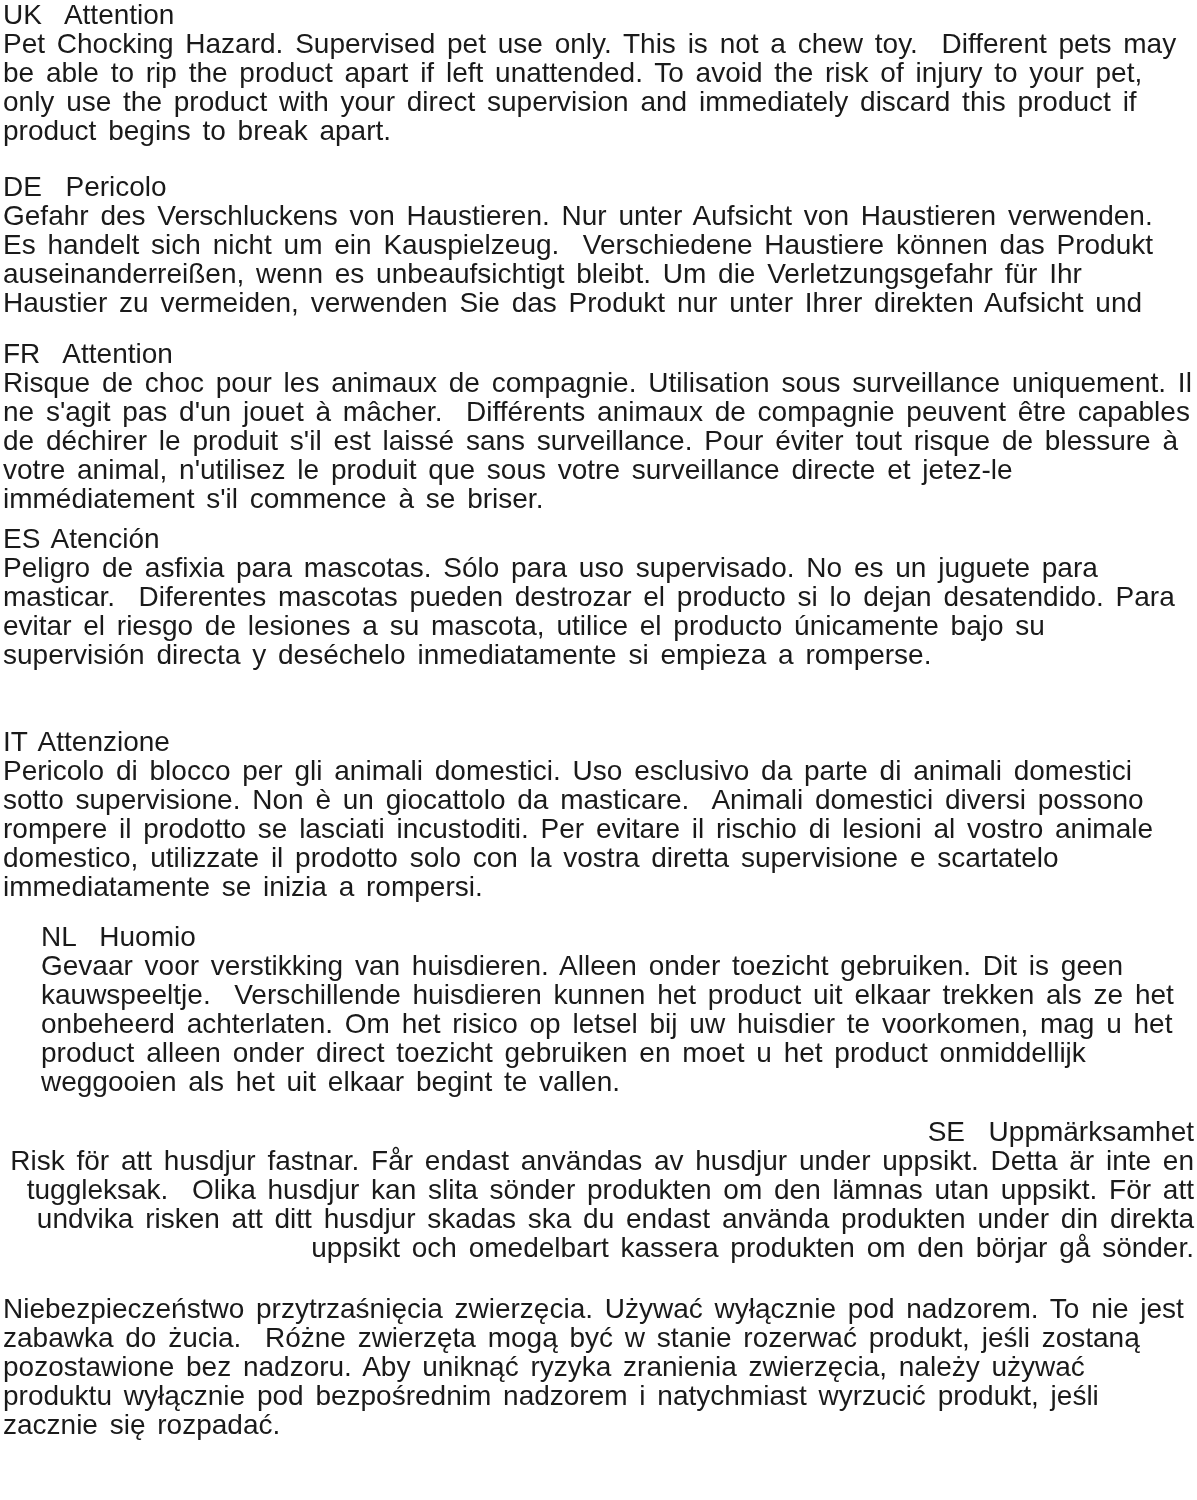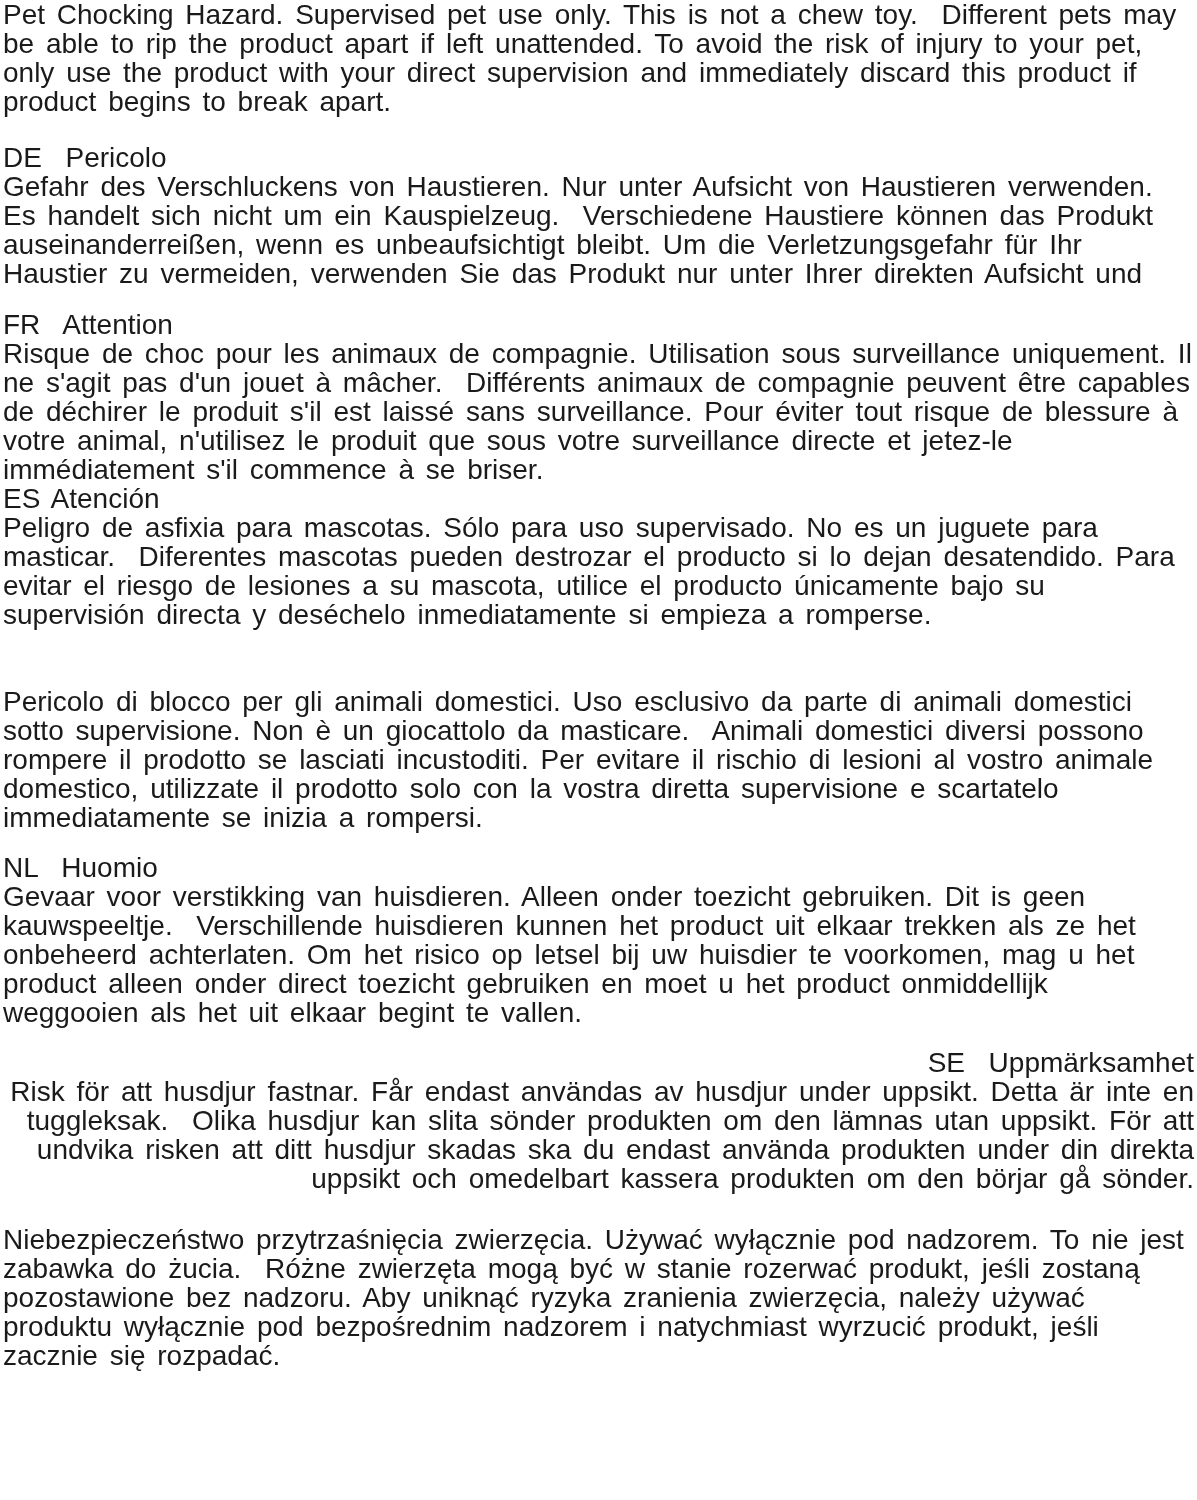--- a/index.html
+++ b/index.html
@@ -30,52 +30,54 @@
     line-height: 29px;
     font-weight: 400;
     letter-spacing: 0;
     word-spacing: 4px;
     white-space: pre-wrap;      
     overflow-wrap: break-word;
   }
   
   .gap-uk { margin-bottom: 27px; }
   .gap-de { margin-bottom: 22px; }
-  .gap-fr { }
+  .gap-fr { margin-bottom: 11px; }
   .gap-es { margin-bottom: 58px; }  
   .gap-it { margin-bottom: 21px; }
-  .gap-nl { margin-bottom: 21px; }
+  .gap-nl { margin-bottom: 21px; margin-left: 38px; }
   .gap-se { margin-bottom: 32px; text-align: right; }
   .gap-pl { margin-bottom: 0; }
 </style>
 </head>
 <body>
 
 <div class="doc">
 
   <section class="warn-section gap-uk">
+    <h2 class="sec-heading">UK  Attention</h2>
     <p class="sec-body">Pet Chocking Hazard. Supervised pet use only. This is not a chew toy.  Different pets may be able to rip the product apart if left unattended. To avoid the risk of injury to your pet, only use the product with your direct supervision and immediately discard this product if product begins to break apart.</p>
   </section>
 
   <section class="warn-section gap-de">
     <h2 class="sec-heading">DE  Pericolo</h2>
     <p class="sec-body">Gefahr des Verschluckens von Haustieren. Nur unter Aufsicht von Haustieren verwenden. Es handelt sich nicht um ein Kauspielzeug.  Verschiedene Haustiere können das Produkt auseinanderreißen, wenn es unbeaufsichtigt bleibt. Um die Verletzungsgefahr für Ihr Haustier zu vermeiden, verwenden Sie das Produkt nur unter Ihrer direkten Aufsicht und</p>
   </section>
 
   <section class="warn-section gap-fr">
     <h2 class="sec-heading">FR  Attention</h2>
     <p class="sec-body">Risque de choc pour les animaux de compagnie. Utilisation sous surveillance uniquement. Il ne s'agit pas d'un jouet à mâcher.  Différents animaux de compagnie peuvent être capables de déchirer le produit s'il est laissé sans surveillance. Pour éviter tout risque de blessure à votre animal, n'utilisez le produit que sous votre surveillance directe et jetez-le immédiatement s'il commence à se briser.</p>
   </section>
 
   <section class="warn-section gap-es">
     <h2 class="sec-heading">ES Atención</h2>
     <p class="sec-body">Peligro de asfixia para mascotas. Sólo para uso supervisado. No es un juguete para masticar.  Diferentes mascotas pueden destrozar el producto si lo dejan desatendido. Para evitar el riesgo de lesiones a su mascota, utilice el producto únicamente bajo su supervisión directa y deséchelo inmediatamente si empieza a romperse.</p>
   </section>
 
   <section class="warn-section gap-it">
+    <h2 class="sec-heading">IT Attenzione</h2>
     <p class="sec-body">Pericolo di blocco per gli animali domestici. Uso esclusivo da parte di animali domestici sotto supervisione. Non è un giocattolo da masticare.  Animali domestici diversi possono rompere il prodotto se lasciati incustoditi. Per evitare il rischio di lesioni al vostro animale domestico, utilizzate il prodotto solo con la vostra diretta supervisione e scartatelo immediatamente se inizia a rompersi.</p>
   </section>
 
   <section class="warn-section gap-nl">
     <h2 class="sec-heading">NL  Huomio</h2>
     <p class="sec-body">Gevaar voor verstikking van huisdieren. Alleen onder toezicht gebruiken. Dit is geen kauwspeeltje.  Verschillende huisdieren kunnen het product uit elkaar trekken als ze het onbeheerd achterlaten. Om het risico op letsel bij uw huisdier te voorkomen, mag u het product alleen onder direct toezicht gebruiken en moet u het product onmiddellijk weggooien als het uit elkaar begint te vallen.</p>
   </section>
 
   <section class="warn-section gap-se">
     <h2 class="sec-heading">SE  Uppmärksamhet</h2>

